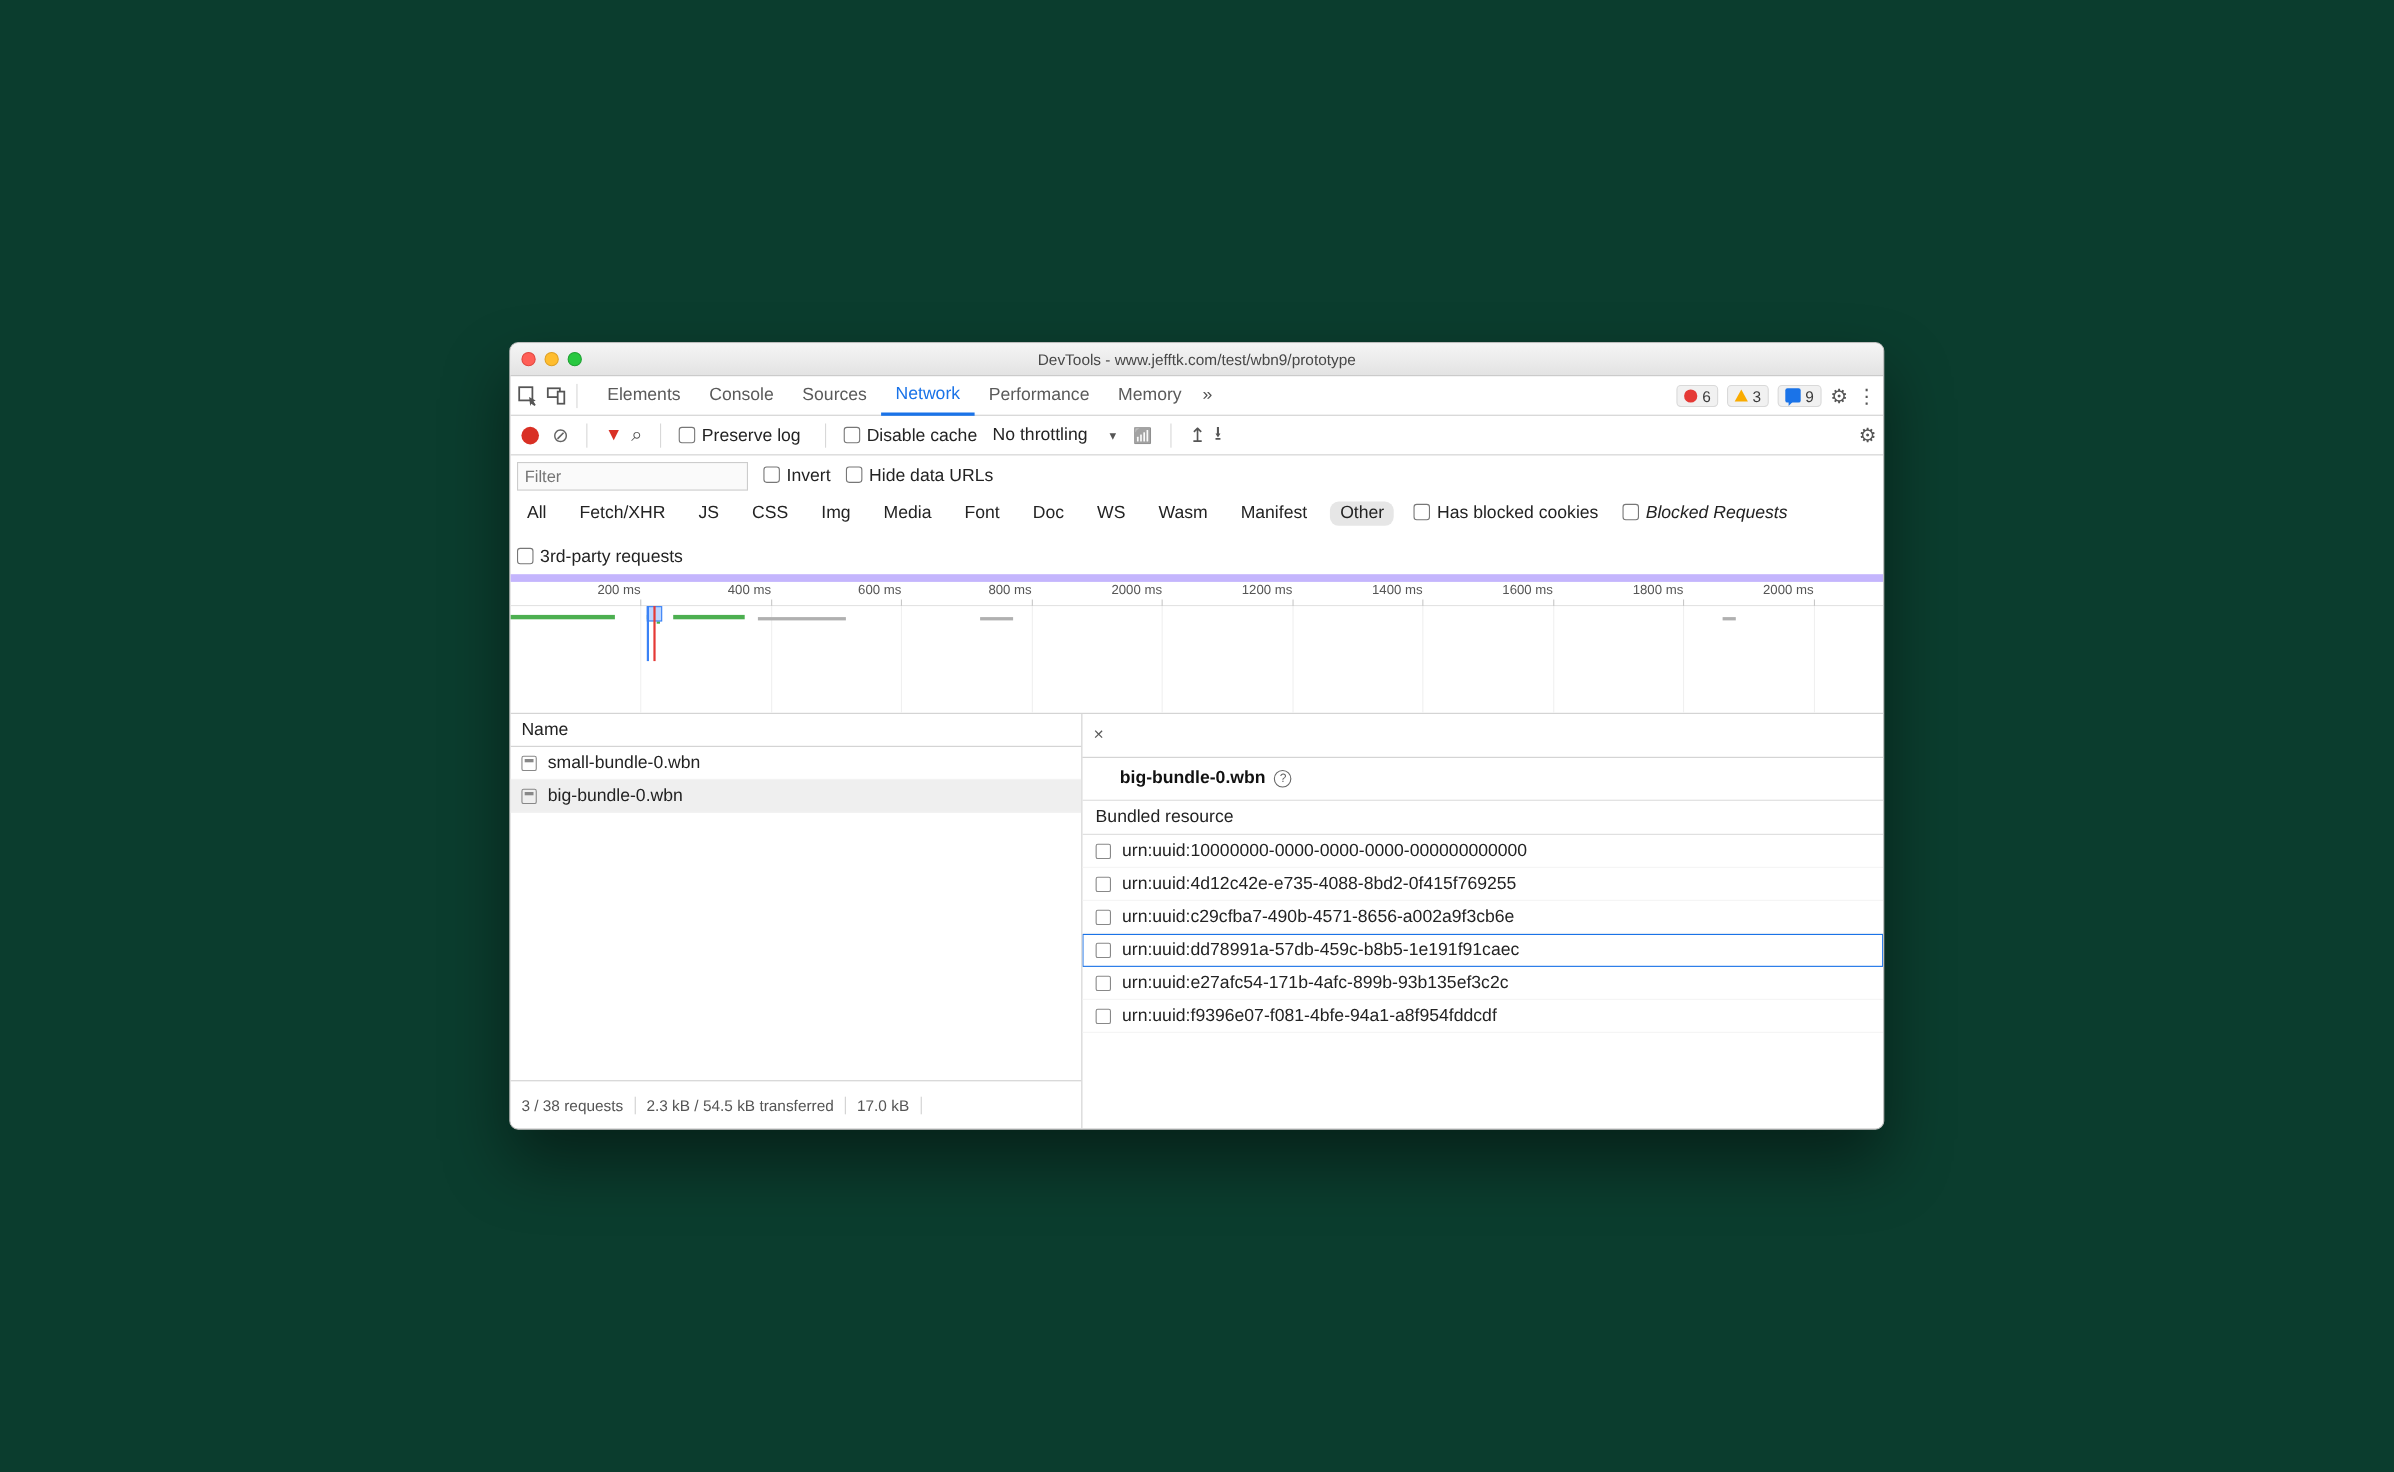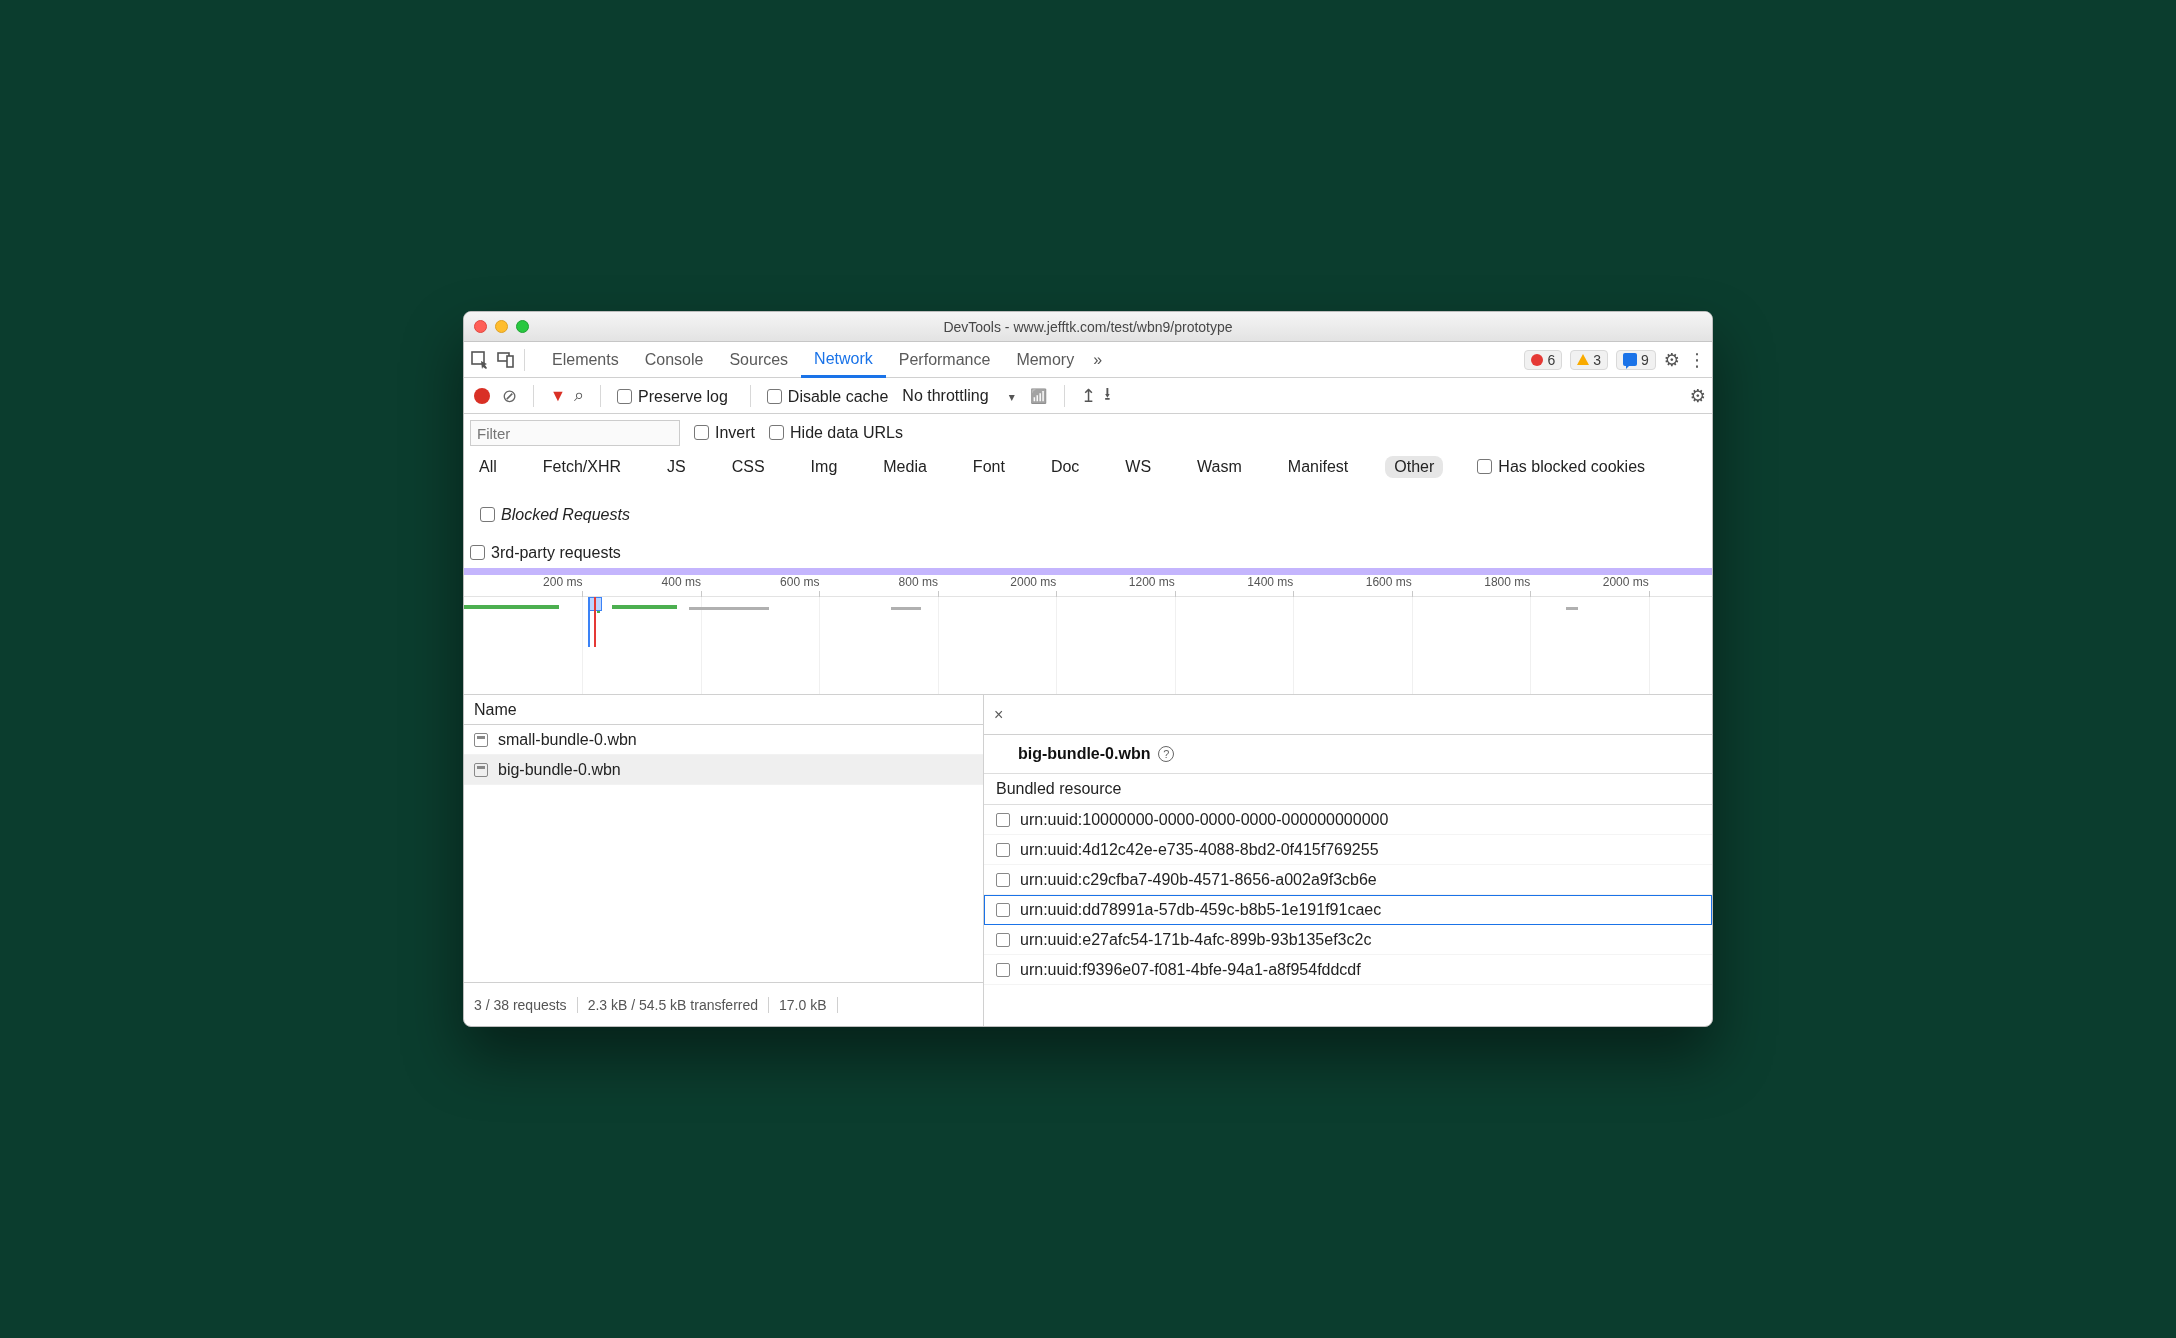--- a/index.html
+++ b/index.html
@@ -75,21 +75,21 @@
   .arrow-up::before { content:"↥"; font-size:18px; color:#555;}
   .arrow-down::before { content:"⭳"; font-size:18px; color:#555;}
   .filter-bar {
     border-bottom: 7px solid #c4b5fd;
     display: flex; flex-wrap: wrap; align-items: center;
     padding: 6px 6px; gap: 10px 14px; font-size:16px; color:#232323;
   }
   .filter-field { width: 210px; height: 26px; border: 1px solid #ccc; background: #fafafa; padding: 2px 6px; color:#888; font-size:15px;}
   .type-pill { padding: 2px 9px; border-radius: 8px; }
   .type-pill.sel { background: #e6e6e6; }
-  .type-row { display:flex; align-items:center; gap: 28px; width:100%; flex-wrap:wrap;}
+  .type-row { display:flex; align-items:center; gap: 12px; width:100%; flex-wrap:wrap;}
   .timeline {
     height: 120px; border-bottom: 1px solid #d0d0d0;
     position: relative; font-size: 12px; color:#555;
   }
   .ruler { height: 22px; border-bottom: 1px solid #e3e3e3; position: relative;}
   .tick { position:absolute; top:0; height:22px; }
   .tick::before { content:''; position:absolute; top:16px; width:1px; height:6px; background:#c8c8c8;}
   .tick span { position:absolute; top:0; transform: translateX(-100%); white-space:nowrap;}
   .grid-line { position:absolute; top:22px; bottom:0; width:1px; background:#f0f0f0;}
   .bar { position:absolute; height:4px; background:#4caf50; top:30px;}

